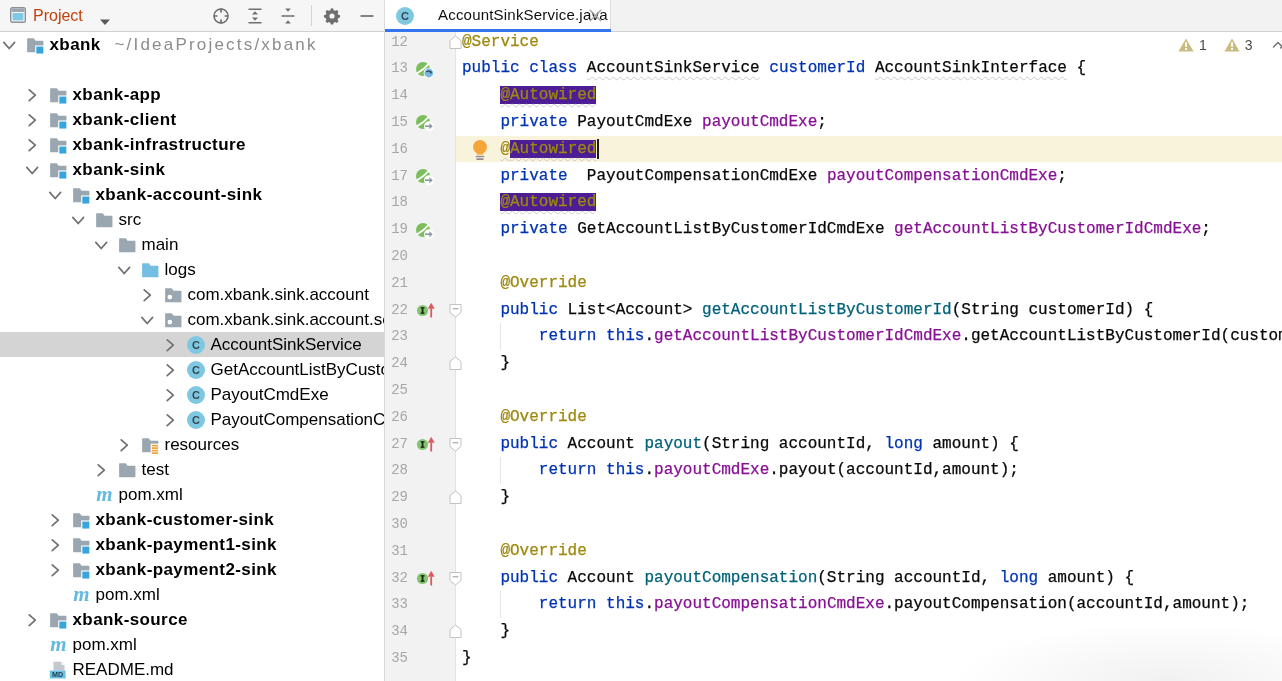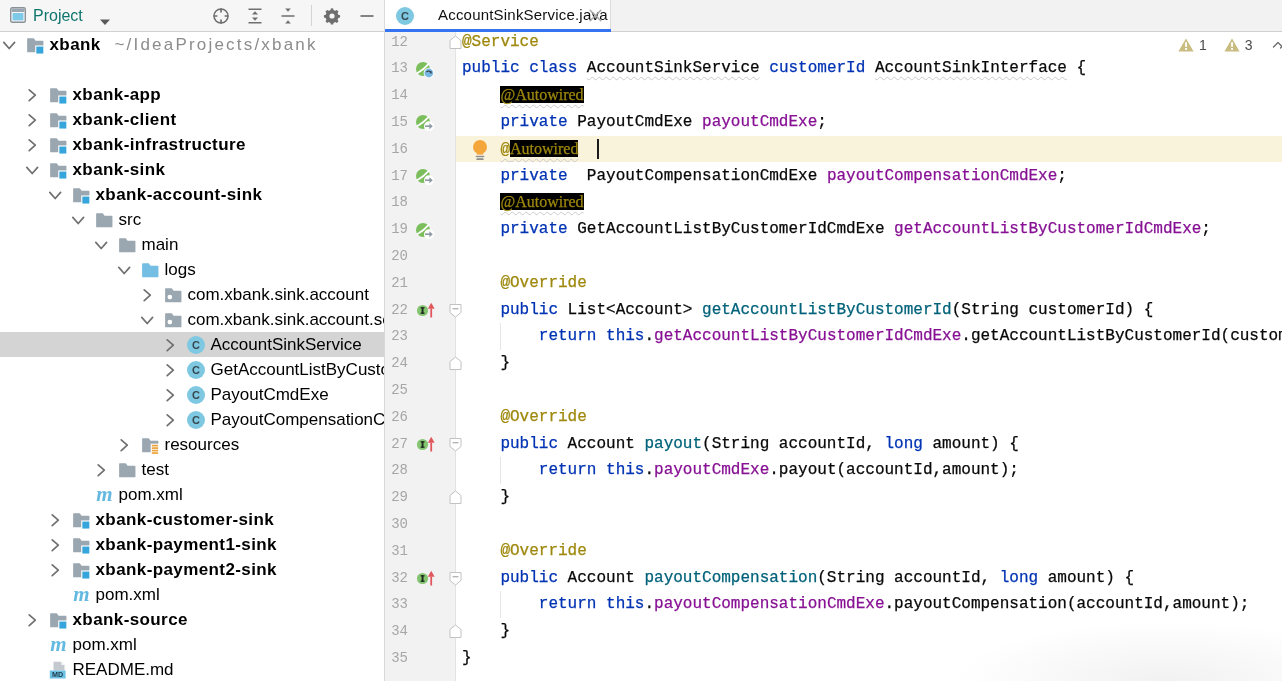--- a/index.html
+++ b/index.html
@@ -5,21 +5,21 @@
   font-family:"Liberation Sans",sans-serif; -webkit-font-smoothing:antialiased; }
 #root { position:absolute; inset:0; width:1282px; height:681px; overflow:hidden; }
 
 
 #topbar { position:absolute; left:0; top:0; width:1282px; height:32px; }
 #hdrleft { position:absolute; left:0; top:0; width:385px; height:32px; background:#F6F6F6; border-bottom:1px solid #D1D1D1; border-right:1px solid #DBDBDB; }
 #tabstrip { position:absolute; left:385px; top:0; width:897px; height:32px; background:#F2F2F2; border-bottom:1px solid #D1D1D1; }
 #tab { position:absolute; left:0; top:0; width:226px; height:31px; background:#fff; border-right:1px solid #DCDCDC; }
 #tabline { position:absolute; left:0; top:29px; width:226px; height:3px; background:#3574F0; z-index:3; }
 .hic { position:absolute; top:6px; }
-#hdrtext { position:absolute; left:33px; top:0; height:31px; line-height:31px; font-size:16px; color:#0f766e; }
+#hdrtext { position:absolute; left:33px; top:0; height:31px; line-height:31px; font-size:16px; color:#c2410c; }
 #tabtext { position:absolute; left:32px; top:0; height:31px; line-height:30px; font-size:15px; color:#101010; letter-spacing:0.2px;margin-left:21px; }
 
 
 #tree { position:absolute; left:0; top:32px; width:385px; height:649px; background:#fff; overflow:hidden; border-right:1px solid #D9D9D9; }
 .trow { position:absolute; left:0; width:385px; height:25px; }
 .selrow { position:absolute; left:0; width:385px; height:25px; background:#D4D4D4; }
 .tchev { position:absolute; top:4.5px; width:16px; height:16px; }
 .ticon { position:absolute; top:3.5px; width:18px; height:18px; }
 .tlab { position:absolute; top:0; height:25px; line-height:25px; font-size:17px; color:#000; white-space:pre; }
 .tlab.b { font-weight:bold; letter-spacing:0.4px; }
@@ -31,21 +31,21 @@
 #caretrow { position:absolute; left:0; top:103.7px; width:897px; height:26.8px; background:#FAF3DC; }
 .lnum { position:absolute; left:0; width:23px; height:26.8px; line-height:26.8px; text-align:right;
   font-family:"Liberation Mono",monospace; font-size:14px; color:#A6A6A6; z-index:2; }
 .cline { position:absolute; left:77px; height:26.8px; line-height:26.8px; white-space:pre;
   font-family:"Liberation Mono",monospace; font-size:16px; color:#080808; z-index:2; -webkit-text-stroke:0.25px; }
 .k { color:#0033B3; }
 .a { color:#9E880D; }
 .f { color:#871094; }
 .m { color:#00627A; }
 .sq { text-decoration:underline wavy #C9C9C9 1px; text-underline-offset:4px; }
-.hl { background:#000000;font-family:Liberation Serif, serif; }
+.hl { background:#4c1d95; }
 .gic { position:absolute; left:31px; width:20px; height:18px; z-index:2; }
 .fold { position:absolute; left:64px; width:13px; height:15px; z-index:3; }
 .iguide { position:absolute; left:115px; width:1px; height:26.8px; background:#E6E6E6; }
 .inspect { position:absolute; top:5px; left:793px; height:16px; display:flex; align-items:center; gap:4px;
   font-size:14px; color:#4A4A4A; z-index:4; }
 .icount { padding-left:1px; }
 </style></head><body>
 <div id="root">
   <div id="topbar">
     <div id="hdrleft">

